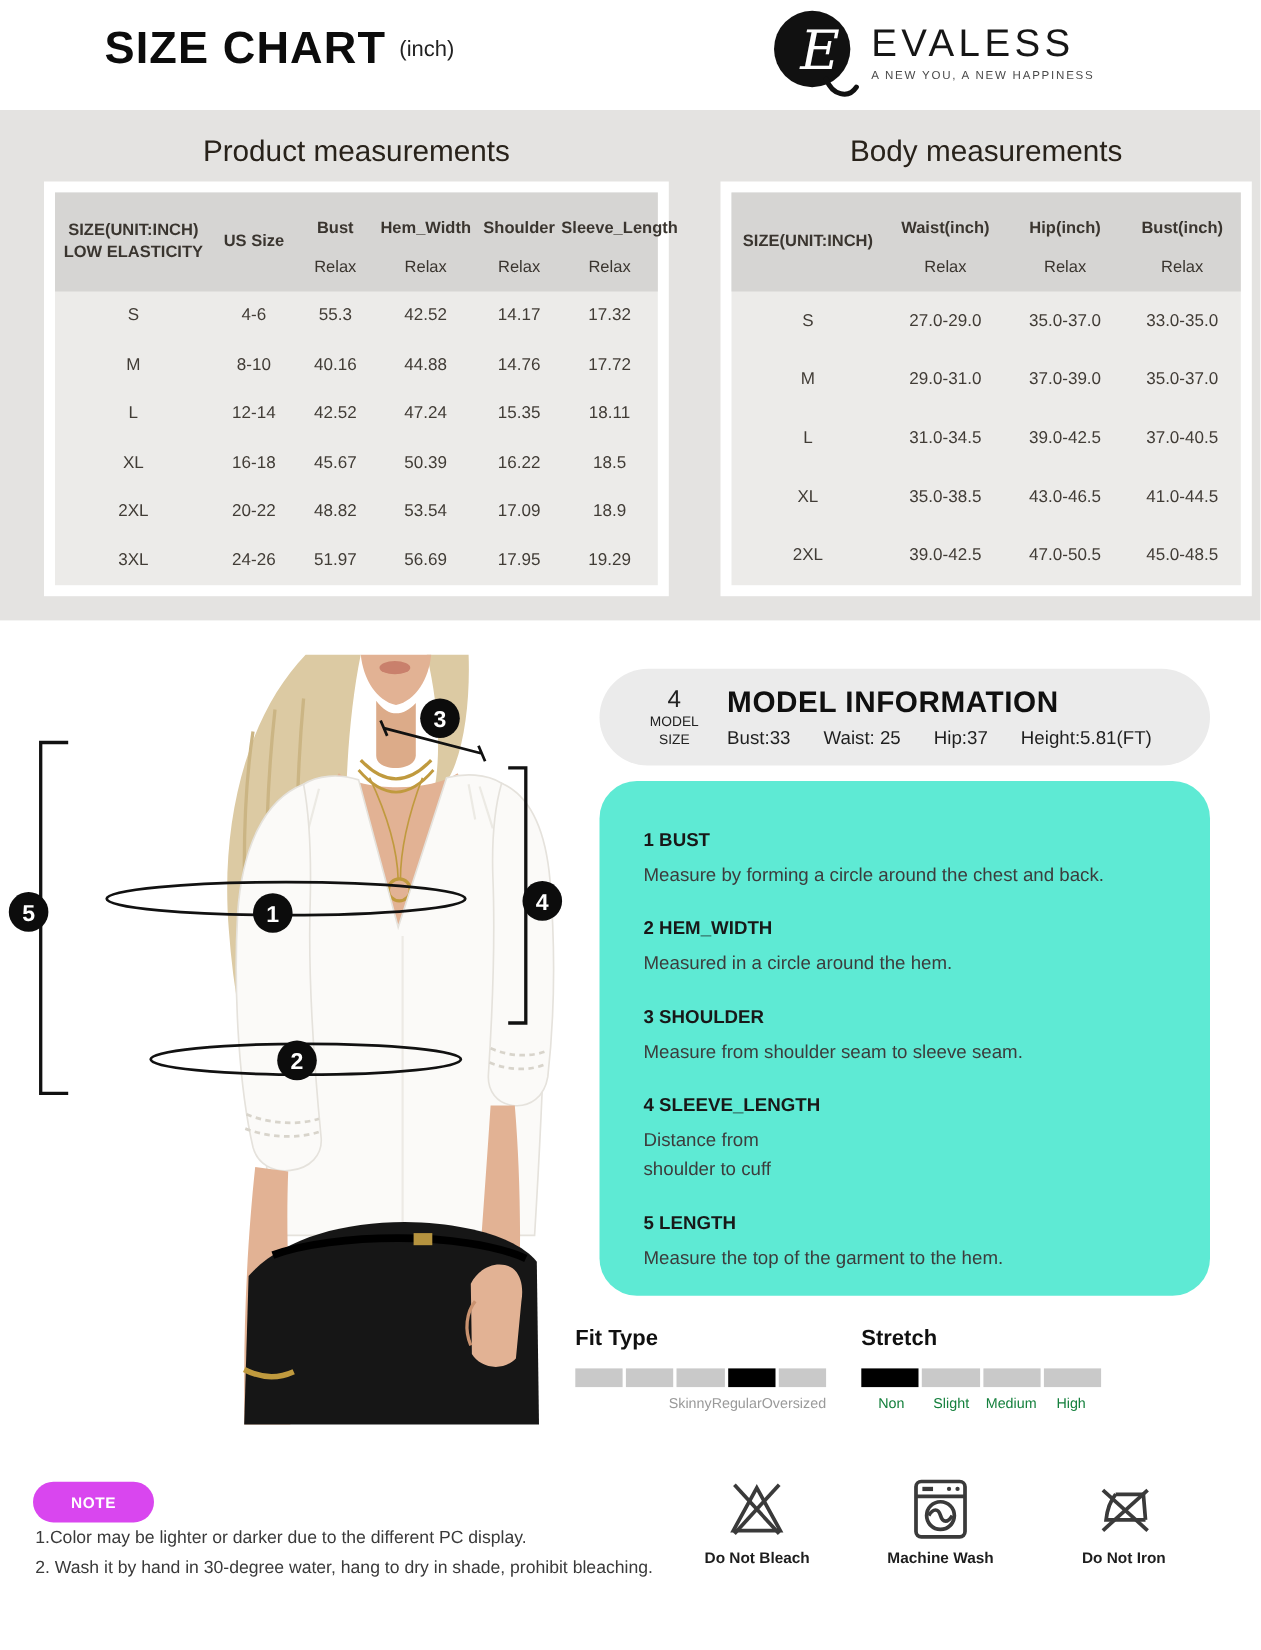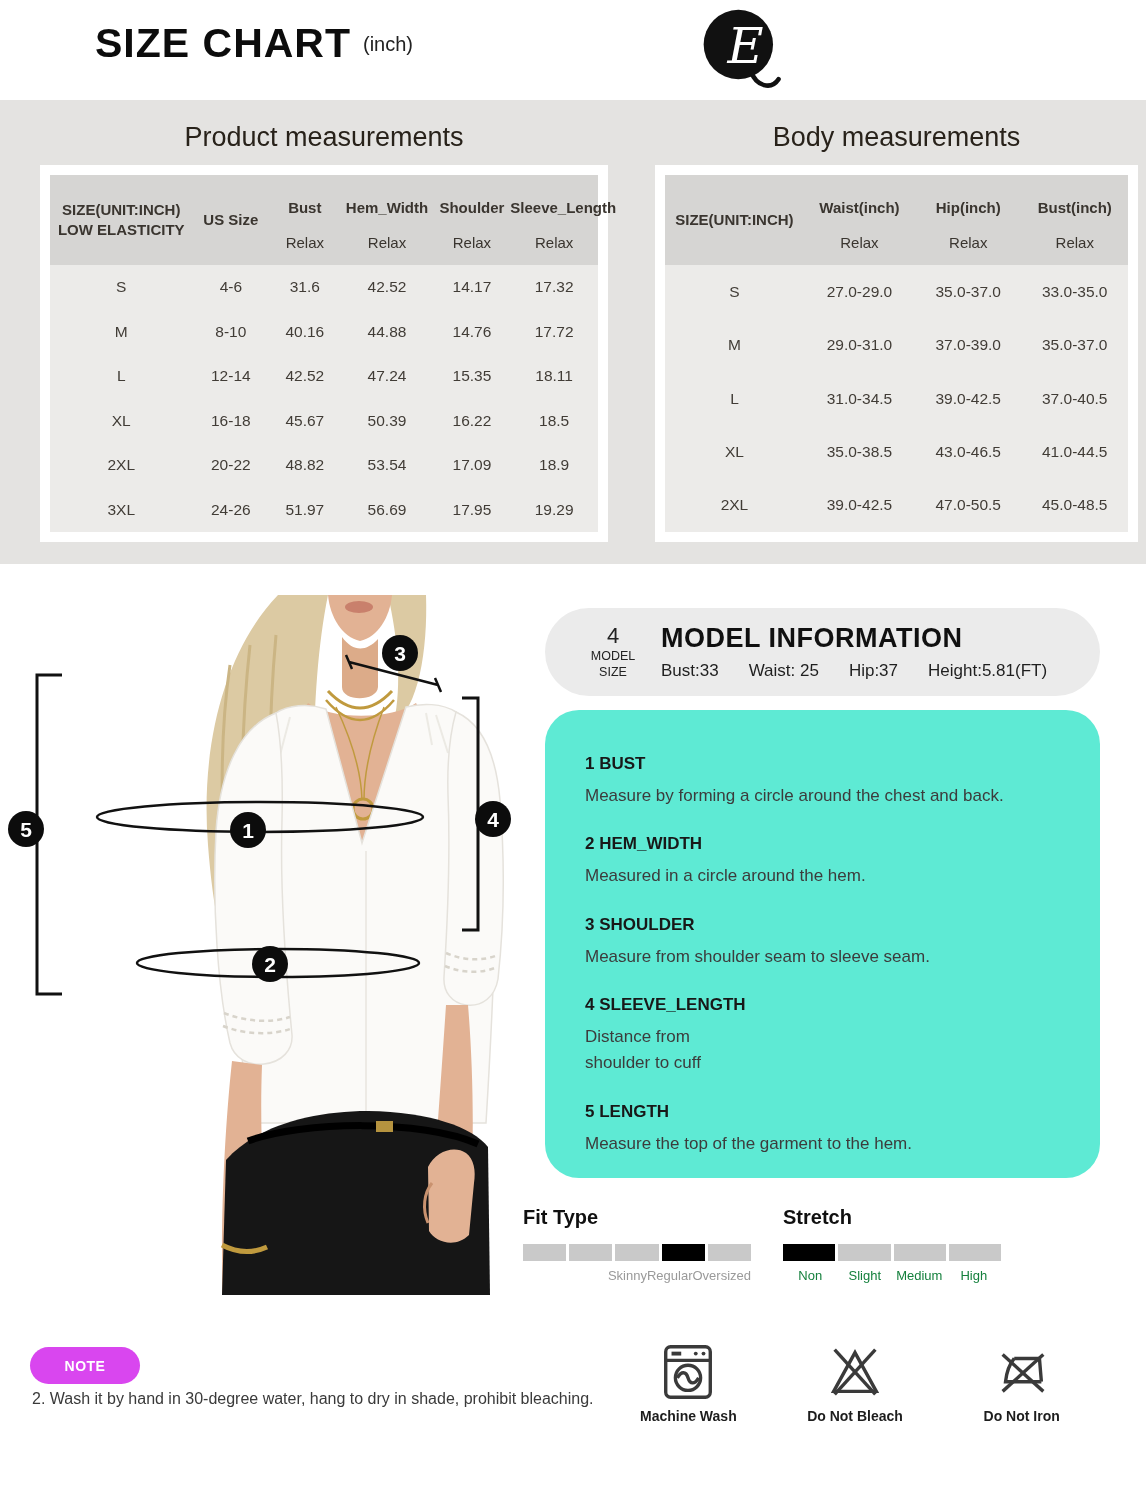--- a/index.html
+++ b/index.html
@@ -84,20 +84,24 @@
 <div class="page">
 
   <div class="hdr-title"><span>SIZE CHART</span><span class="unit">(inch)</span></div>
 
   <div class="logo">
     <svg class="logo-mark" viewBox="0 0 92 96">
       <circle cx="42" cy="42" r="38" fill="#111"></circle>
       <text x="30" y="62" font-family="DejaVu Serif, serif" font-style="italic" font-size="54" fill="#fff">E</text>
       <path d="M56 72 C 62 88 78 92 86 80" fill="none" stroke="#111" stroke-width="5" stroke-linecap="round"></path>
     </svg>
+    <div class="logo-text">
+      <div class="logo-name">EVALESS</div>
+      <div class="logo-tag">A NEW YOU, A NEW HAPPINESS</div>
+    </div>
   </div>
 
   <div class="band"></div>
   <div class="sec-title left">Product measurements</div>
   <div class="sec-title right">Body measurements</div>
 
   <div class="card left">
     <div class="card-inner">
       <div class="t-head product">
         <div class="span2"><span>SIZE(UNIT:INCH)</span><br><span>LOW ELASTICITY</span></div>
@@ -108,21 +112,21 @@
         <div class="m-lab" style="grid-column:6">Sleeve_Length</div>
         <div class="m-sub" style="grid-column:3">Relax</div>
         <div class="m-sub" style="grid-column:4">Relax</div>
         <div class="m-sub" style="grid-column:5">Relax</div>
         <div class="m-sub" style="grid-column:6">Relax</div>
       </div>
       <div class="t-rows">
         <div class="t-row product">
             <div>S</div>
             <div>4-6</div>
-            <div>31.6</div>
+            <div>55.3</div>
             <div>42.52</div>
             <div>14.17</div>
             <div>17.32</div>
           </div>
         <div class="t-row product">
             <div>M</div>
             <div>8-10</div>
             <div>40.16</div>
             <div>44.88</div>
             <div>14.76</div>
@@ -352,46 +356,47 @@
     <div class="seg-labels">
       <span>Non</span>
       <span>Slight</span>
       <span>Medium</span>
       <span>High</span>
     </div>
   </div>
 
   <div class="note-pill">NOTE</div>
   <div class="note-lines">
+    <p>1.Color may be lighter or darker due to the different PC display.</p>
     <p>2. Wash it by hand in 30-degree water, hang to dry in shade, prohibit bleaching.</p>
   </div>
 
   <div class="care-row">
+    <div class="care-item">
+      <svg viewBox="0 0 64 64" fill="none" stroke="#3a3a3a" stroke-width="3.5">
+        <path d="M32 12 L54 52 L10 52 Z"></path>
+        <line x1="11" y1="9" x2="53" y2="55"></line>
+        <line x1="53" y1="9" x2="11" y2="55"></line>
+      </svg>
+      <div class="care-label">Do Not Bleach</div>
+    </div>
     <div class="care-item">
       <svg viewBox="0 0 64 64" fill="none" stroke="#3a3a3a" stroke-width="3.5">
         <rect x="9" y="6" width="46" height="52" rx="5"></rect>
         <line x1="9" y1="20" x2="55" y2="20"></line>
         <rect x="15" y="11" width="10" height="4" fill="#3a3a3a" stroke="none"></rect>
         <circle cx="40" cy="13" r="2" fill="#3a3a3a" stroke="none"></circle>
         <circle cx="48" cy="13" r="2" fill="#3a3a3a" stroke="none"></circle>
         <circle cx="32" cy="38" r="13"></circle>
         <path d="M21 38 C 25 31 30 31 32 38 C 34 45 39 45 43 38"></path>
       </svg>
       <div class="care-label">Machine Wash</div>
     </div>
     <div class="care-item">
       <svg viewBox="0 0 64 64" fill="none" stroke="#3a3a3a" stroke-width="3.5">
-        <path d="M32 12 L54 52 L10 52 Z"></path>
-        <line x1="11" y1="9" x2="53" y2="55"></line>
-        <line x1="53" y1="9" x2="11" y2="55"></line>
-      </svg>
-      <div class="care-label">Do Not Bleach</div>
-    </div>
-    <div class="care-item">
-      <svg viewBox="0 0 64 64" fill="none" stroke="#3a3a3a" stroke-width="3.5">
         <path d="M24 18 H50 L52 42 M24 18 C 19 24 16 33 15 42 H52"></path>
         <line x1="12" y1="14" x2="54" y2="52"></line>
         <line x1="54" y1="14" x2="12" y2="52"></line>
       </svg>
       <div class="care-label">Do Not Iron</div>
     </div>
   </div>
 
 </div>
 

